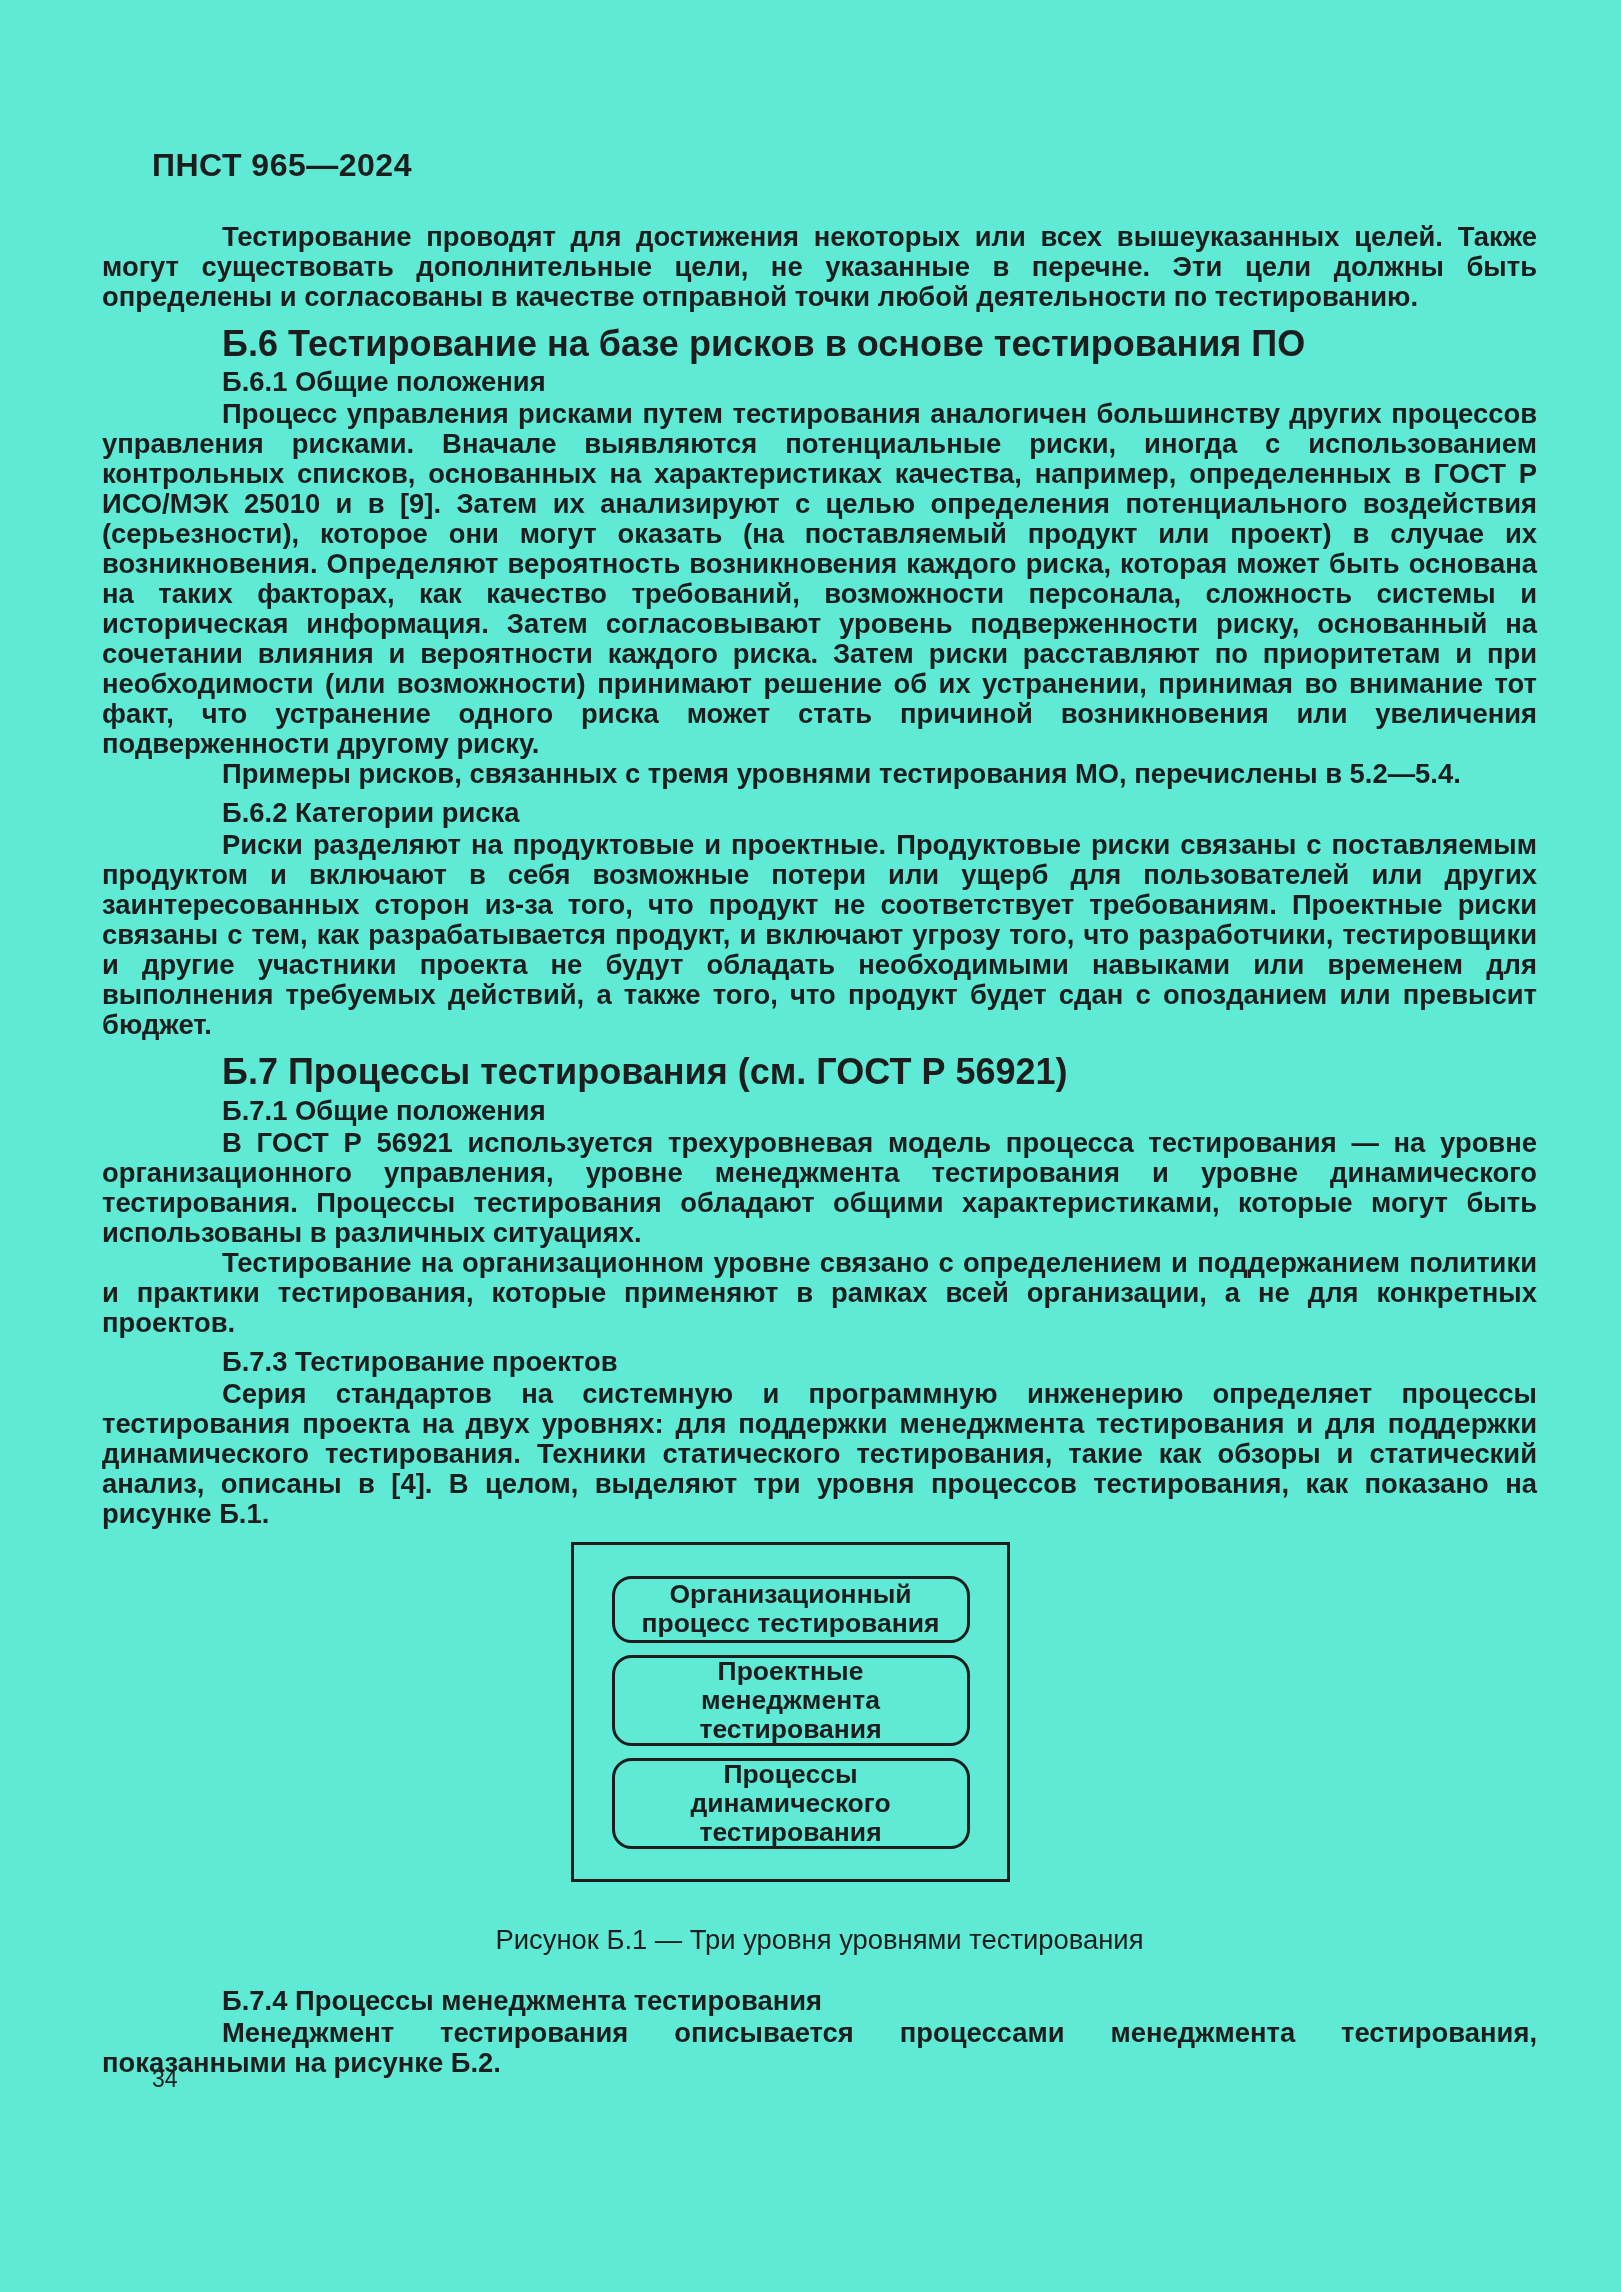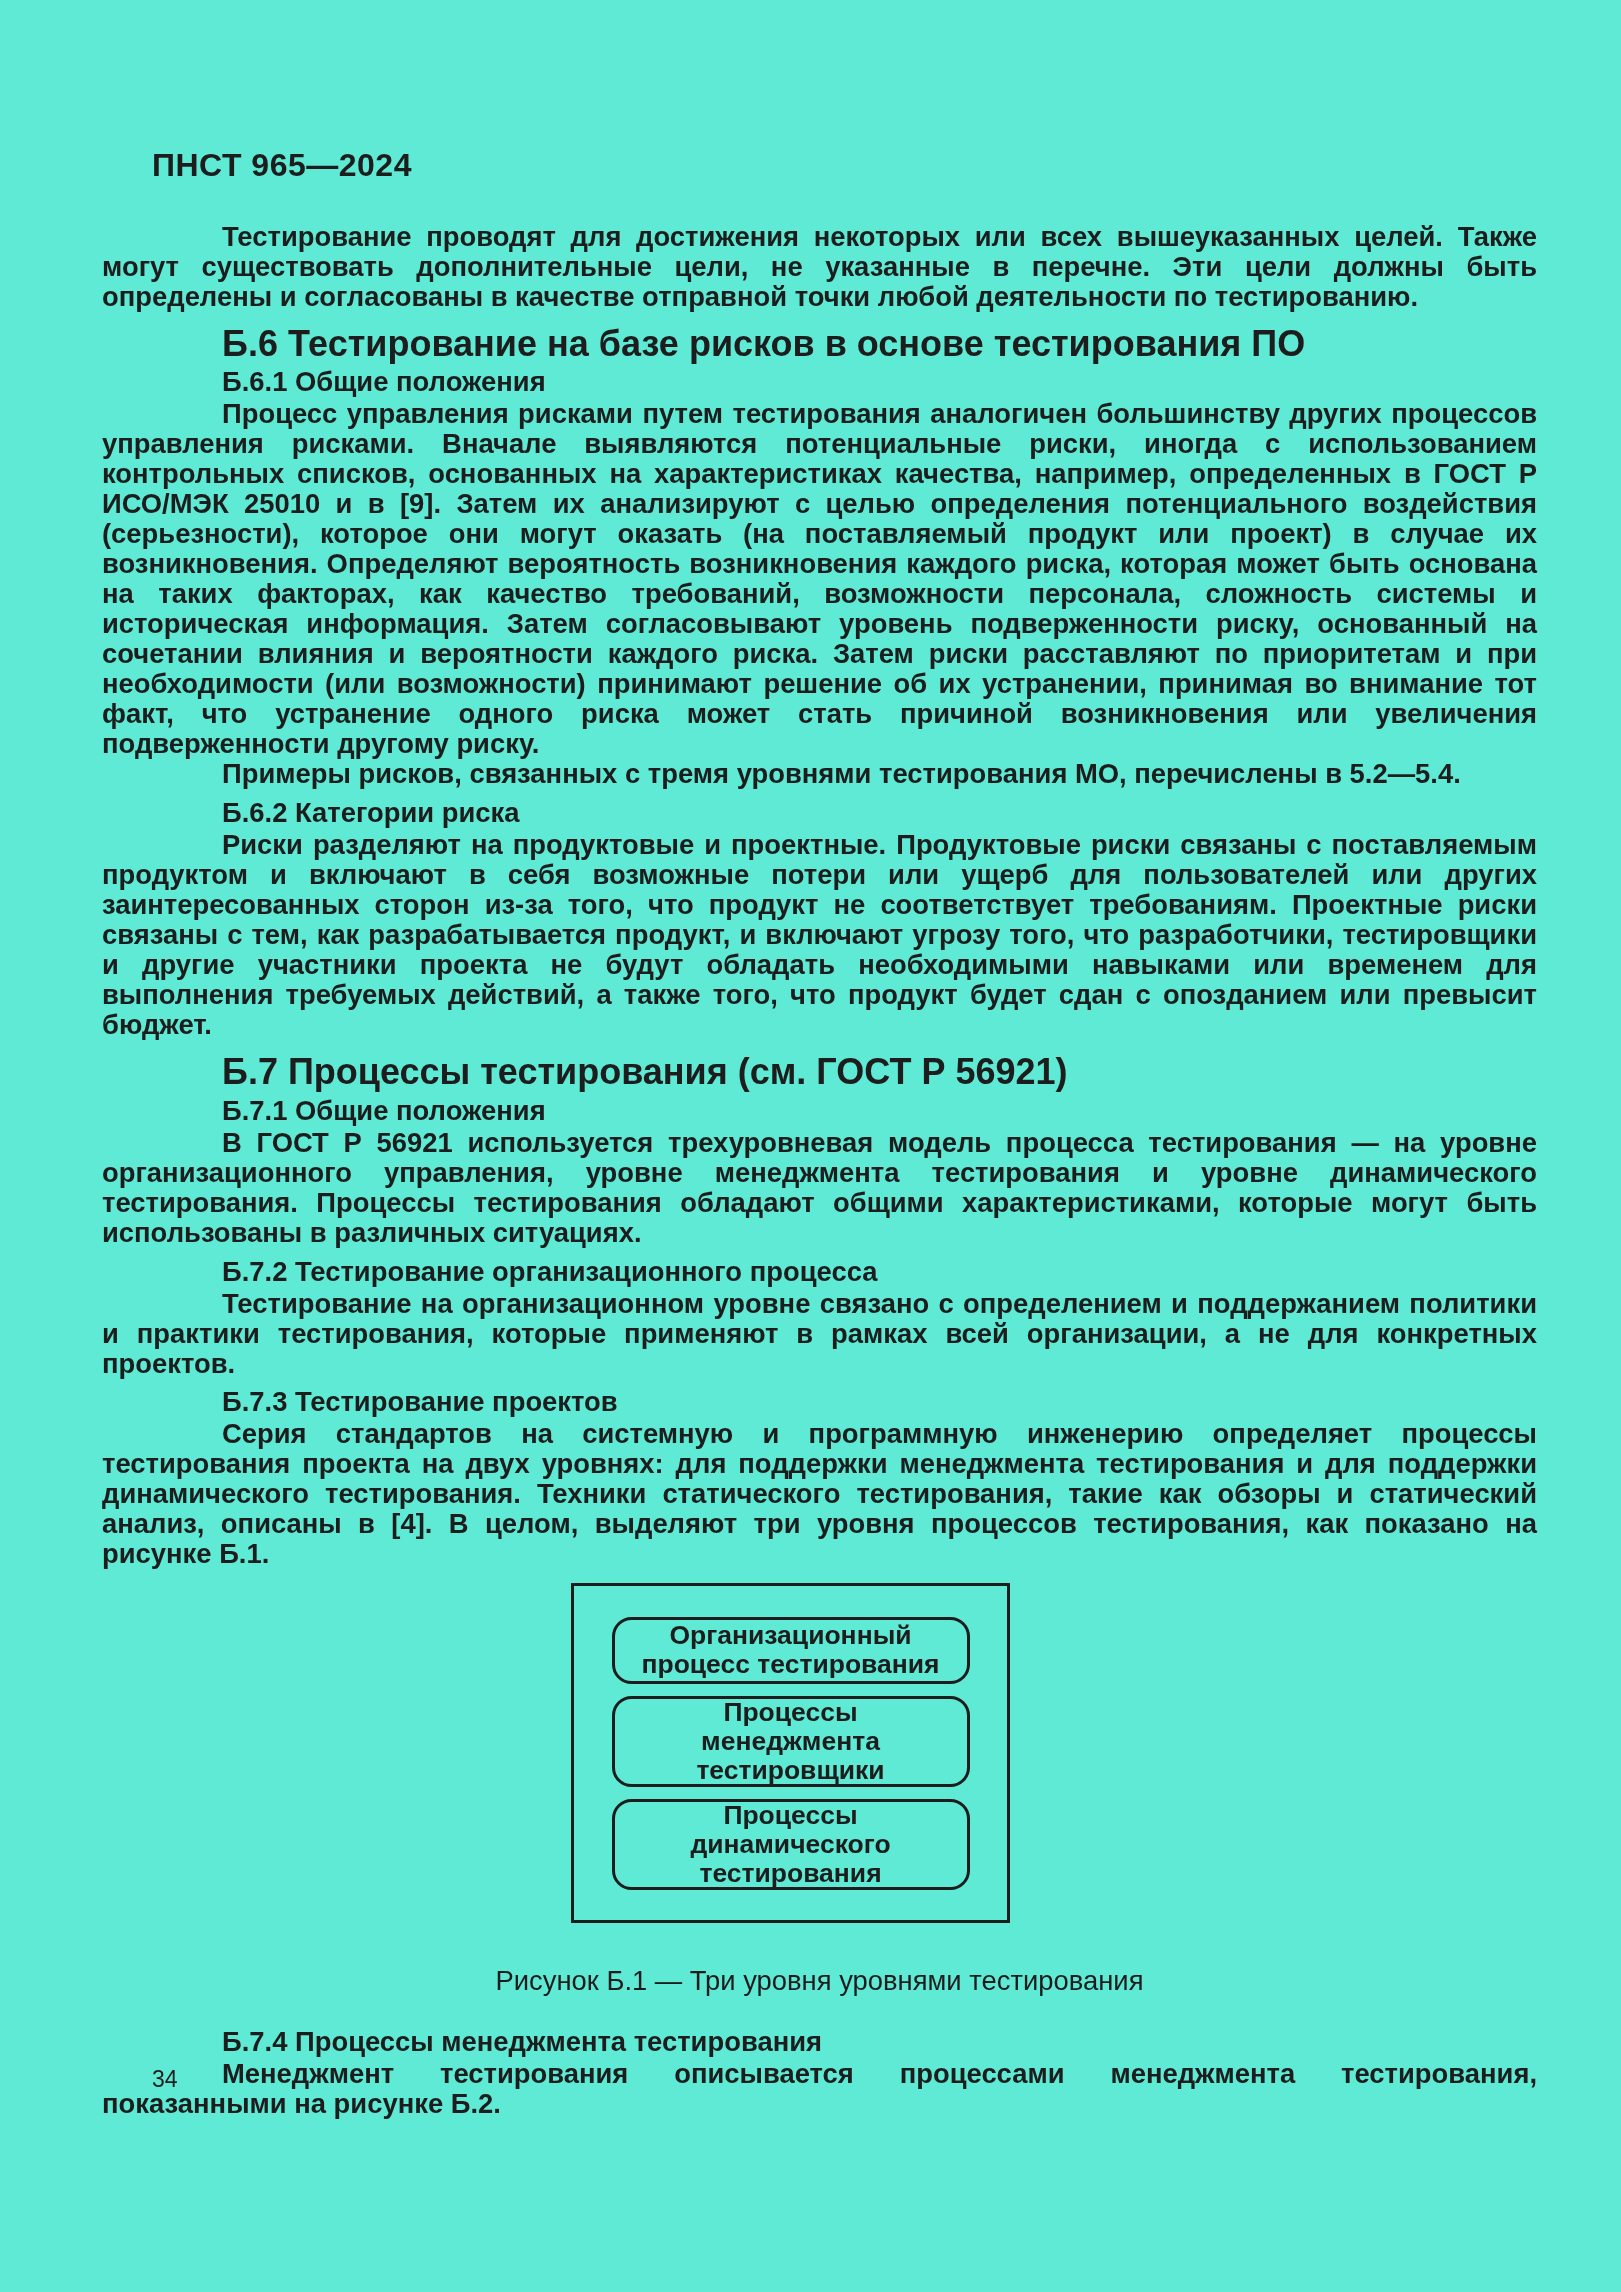--- a/index.html
+++ b/index.html
@@ -114,31 +114,30 @@
     <h3 class="sub">Б.6.2 Категории риска</h3>
 
     <p class="body">Риски разделяют на продуктовые и проектные. Продуктовые риски связаны с поставляемым продуктом и включают в себя возможные потери или ущерб для пользователей или других заинтересованных сторон из-за того, что продукт не соответствует требованиям. Проектные риски связаны с тем, как разрабатывается продукт, и включают угрозу того, что разработчики, тестировщики и другие участники проекта не будут обладать необходимыми навыками или временем для выполнения требуемых действий, а также того, что продукт будет сдан с опозданием или превысит бюджет.</p>
 
     <h2 class="sec">Б.7 Процессы тестирования (см. ГОСТ Р 56921)</h2>
 
     <h3 class="sub">Б.7.1 Общие положения</h3>
 
     <p class="body">В ГОСТ Р 56921 используется трехуровневая модель процесса тестирования — на уровне организационного управления, уровне менеджмента тестирования и уровне динамического тестирования. Процессы тестирования обладают общими характеристиками, которые могут быть использованы в различных ситуациях.</p>
 
-    <h3 class="sub">Б.7.2 Тестирование организационного процесса</h3>
 
     <p class="body">Тестирование на организационном уровне связано с определением и поддержанием политики и практики тестирования, которые применяют в рамках всей организации, а не для конкретных проектов.</p>
 
     <h3 class="sub">Б.7.3 Тестирование проектов</h3>
 
     <p class="body">Серия стандартов на системную и программную инженерию определяет процессы тестирования проекта на двух уровнях: для поддержки менеджмента тестирования и для поддержки динамического тестирования. Техники статического тестирования, такие как обзоры и статический анализ, описаны в [4]. В целом, выделяют три уровня процессов тестирования, как показано на рисунке Б.1.</p>
 
     <div class="figure-wrap">
       <div class="figure-box">Организационный процесс тестирования</div>
-      <div class="figure-box">Процессы менеджмента тестировщики</div>
+      <div class="figure-box">Проектные менеджмента тестирования</div>
       <div class="figure-box">Процессы динамического тестирования</div>
     </div>
 
     <p class="figure-caption">Рисунок Б.1 — Три уровня уровнями тестирования</p>
 
     <h3 class="sub sub-after-figure">Б.7.4 Процессы менеджмента тестирования</h3>
 
     <p class="body">Менеджмент тестирования описывается процессами менеджмента тестирования, показанными на рисунке Б.2.</p>
 
   </div>

